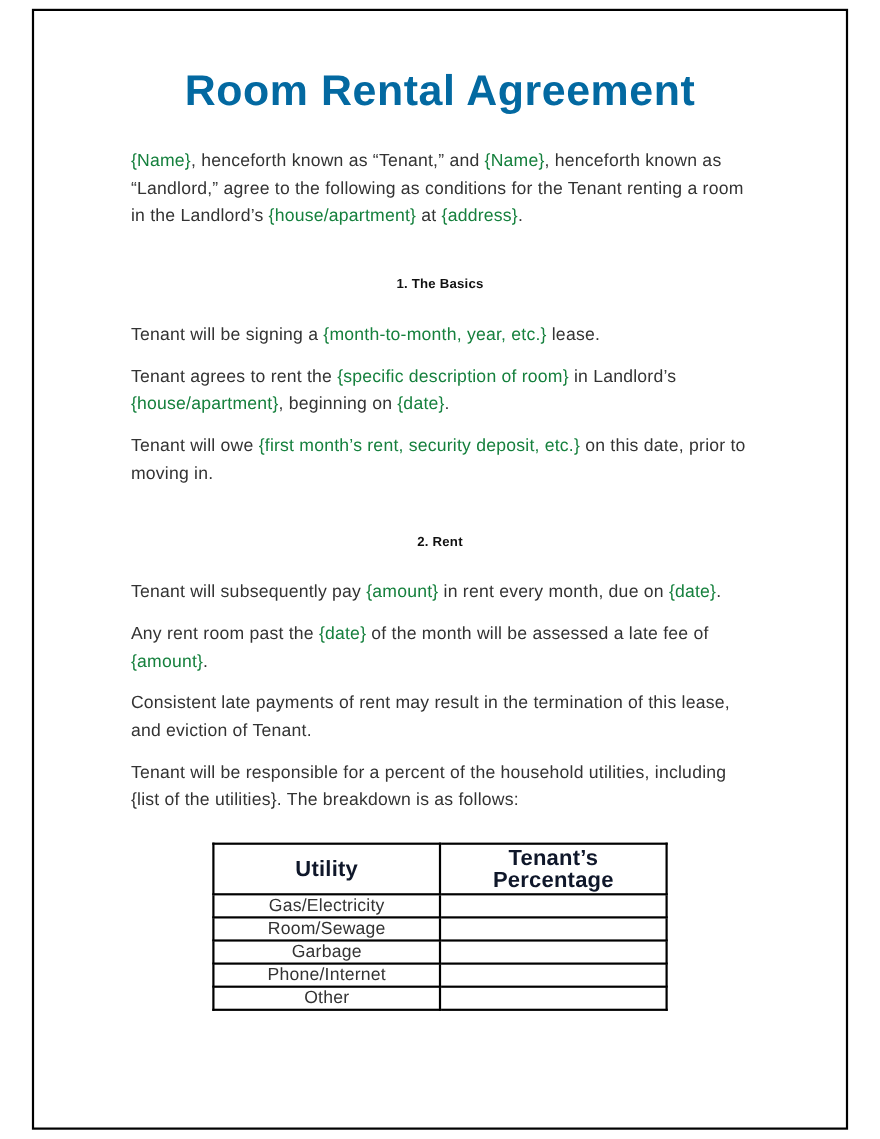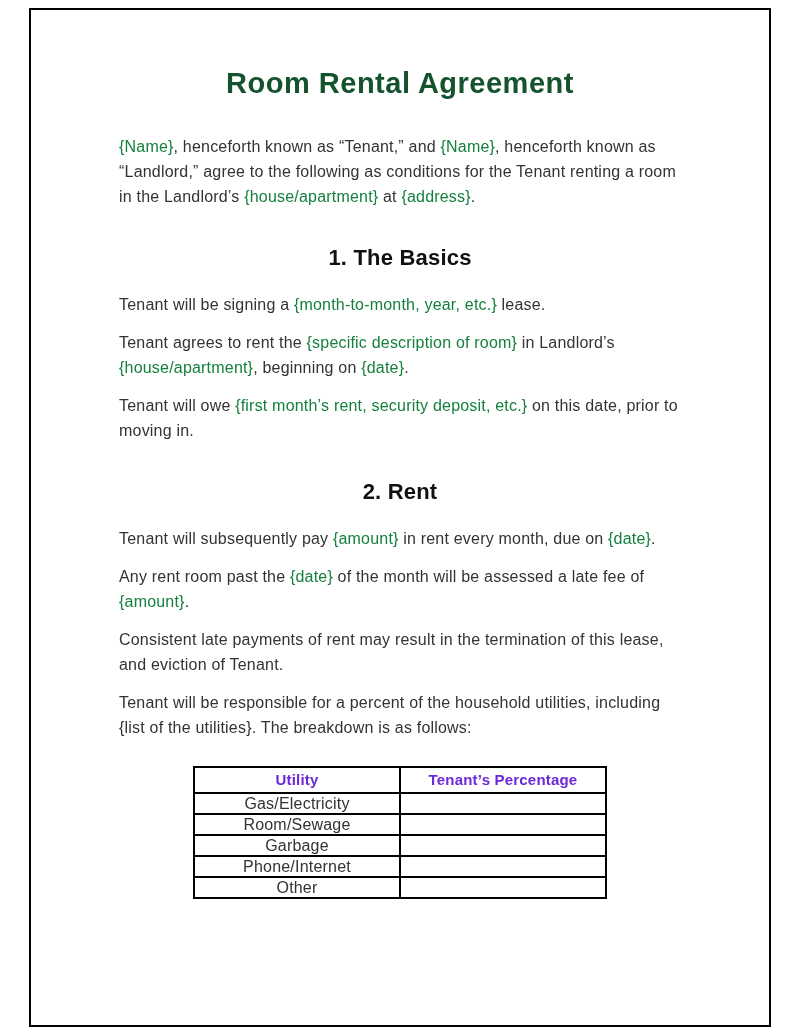--- a/index.html
+++ b/index.html
@@ -28,30 +28,30 @@
     width: 562px;
     margin: 0 auto;
     color: #333333;
     font-size: 16px;
     line-height: 25px;
     letter-spacing: 0.2px;
   }
   h1.doc-title {
     margin: 56px 0 34px 0;
     text-align: center;
-    font-size: 29px;
+    font-size: 39px;
     line-height: 34px;
     font-weight: 700;
-    color: #14532d;
+    color: #0369a1;
     letter-spacing: 0.5px;
   }
   h2.section-heading {
     margin: 38px 0 23px 0;
     text-align: center;
-    font-size: 22px;
+    font-size: 12px;
     line-height: 22px;
     font-weight: 700;
     color: #111111;
   }
   p.para {
     margin: 0 0 13px 0;
   }
   .bold {
     font-weight: 400;
     color: #15803d;
@@ -61,23 +61,23 @@
     margin: 26px auto 0 auto;
   }
   table.utilities-table th,
   table.utilities-table td {
     border: 2px solid #000000;
     width: 188px;
     text-align: center;
     box-sizing: content-box;
   }
   table.utilities-table th {
-    font-size: 15px;
+    font-size: 20px;
     font-weight: 700;
-    color: #6d28d9;
+    color: #0f172a;
     padding: 2px 8px;
     line-height: 20px;
   }
   table.utilities-table td {
     font-size: 16px;
     color: #333333;
     padding: 0 0;
     line-height: 19px;
     height: 19px;
   }

